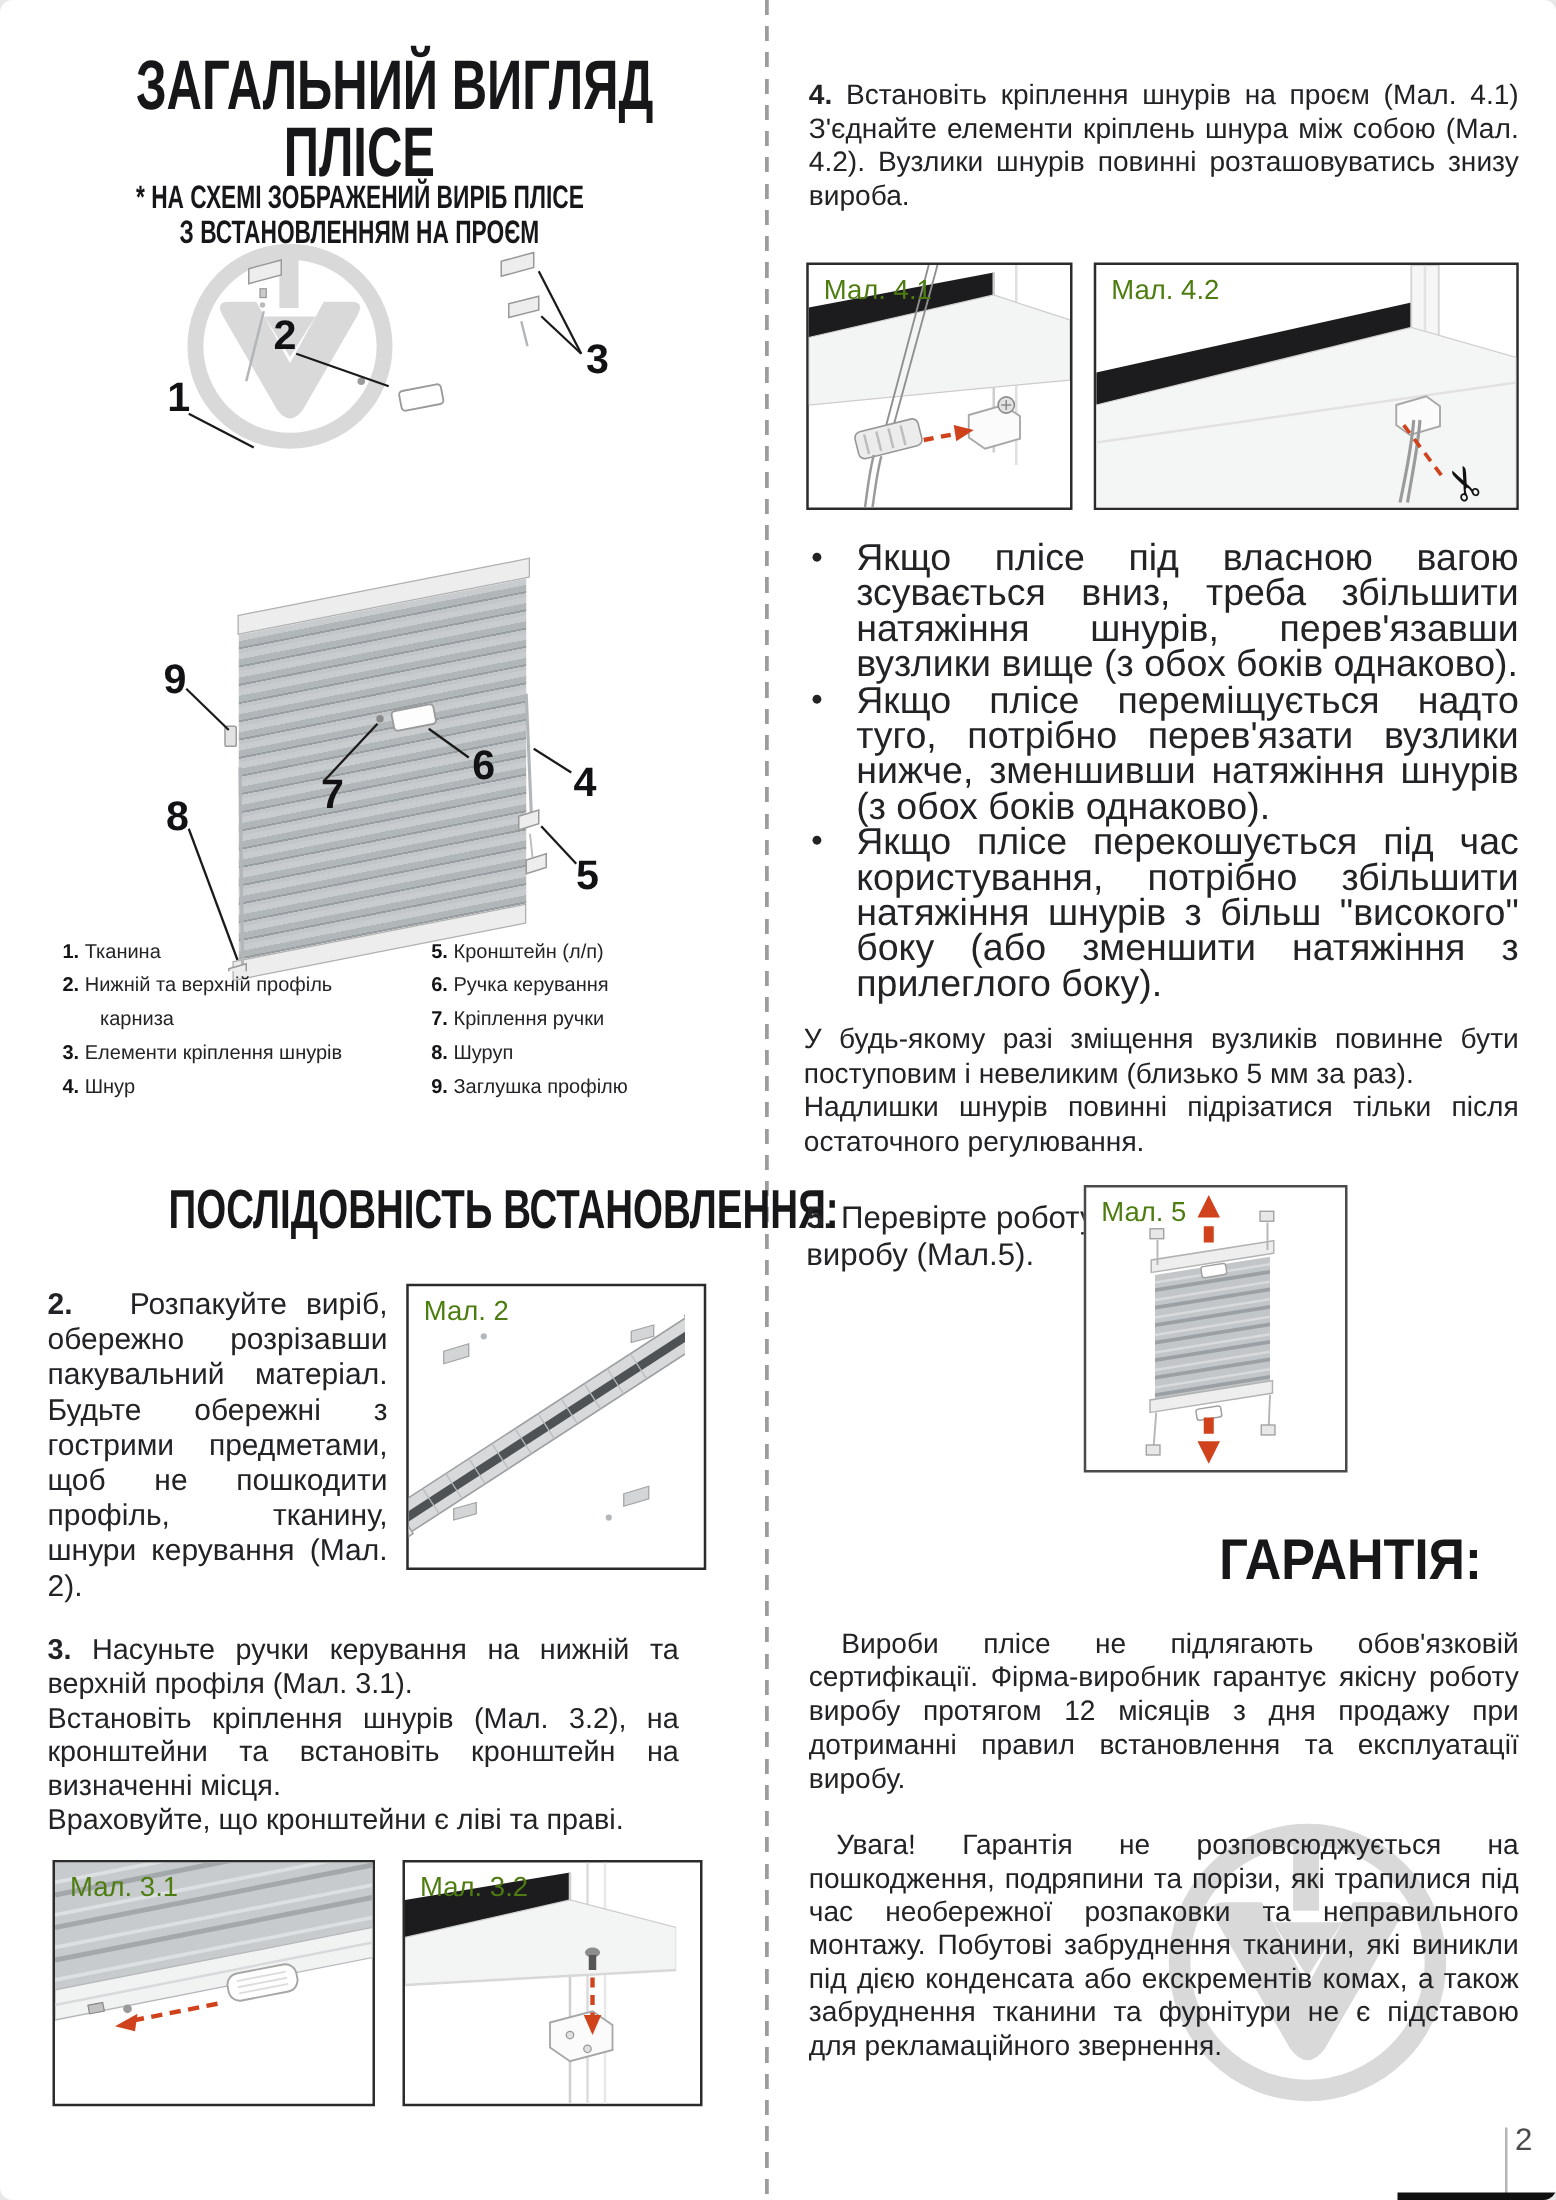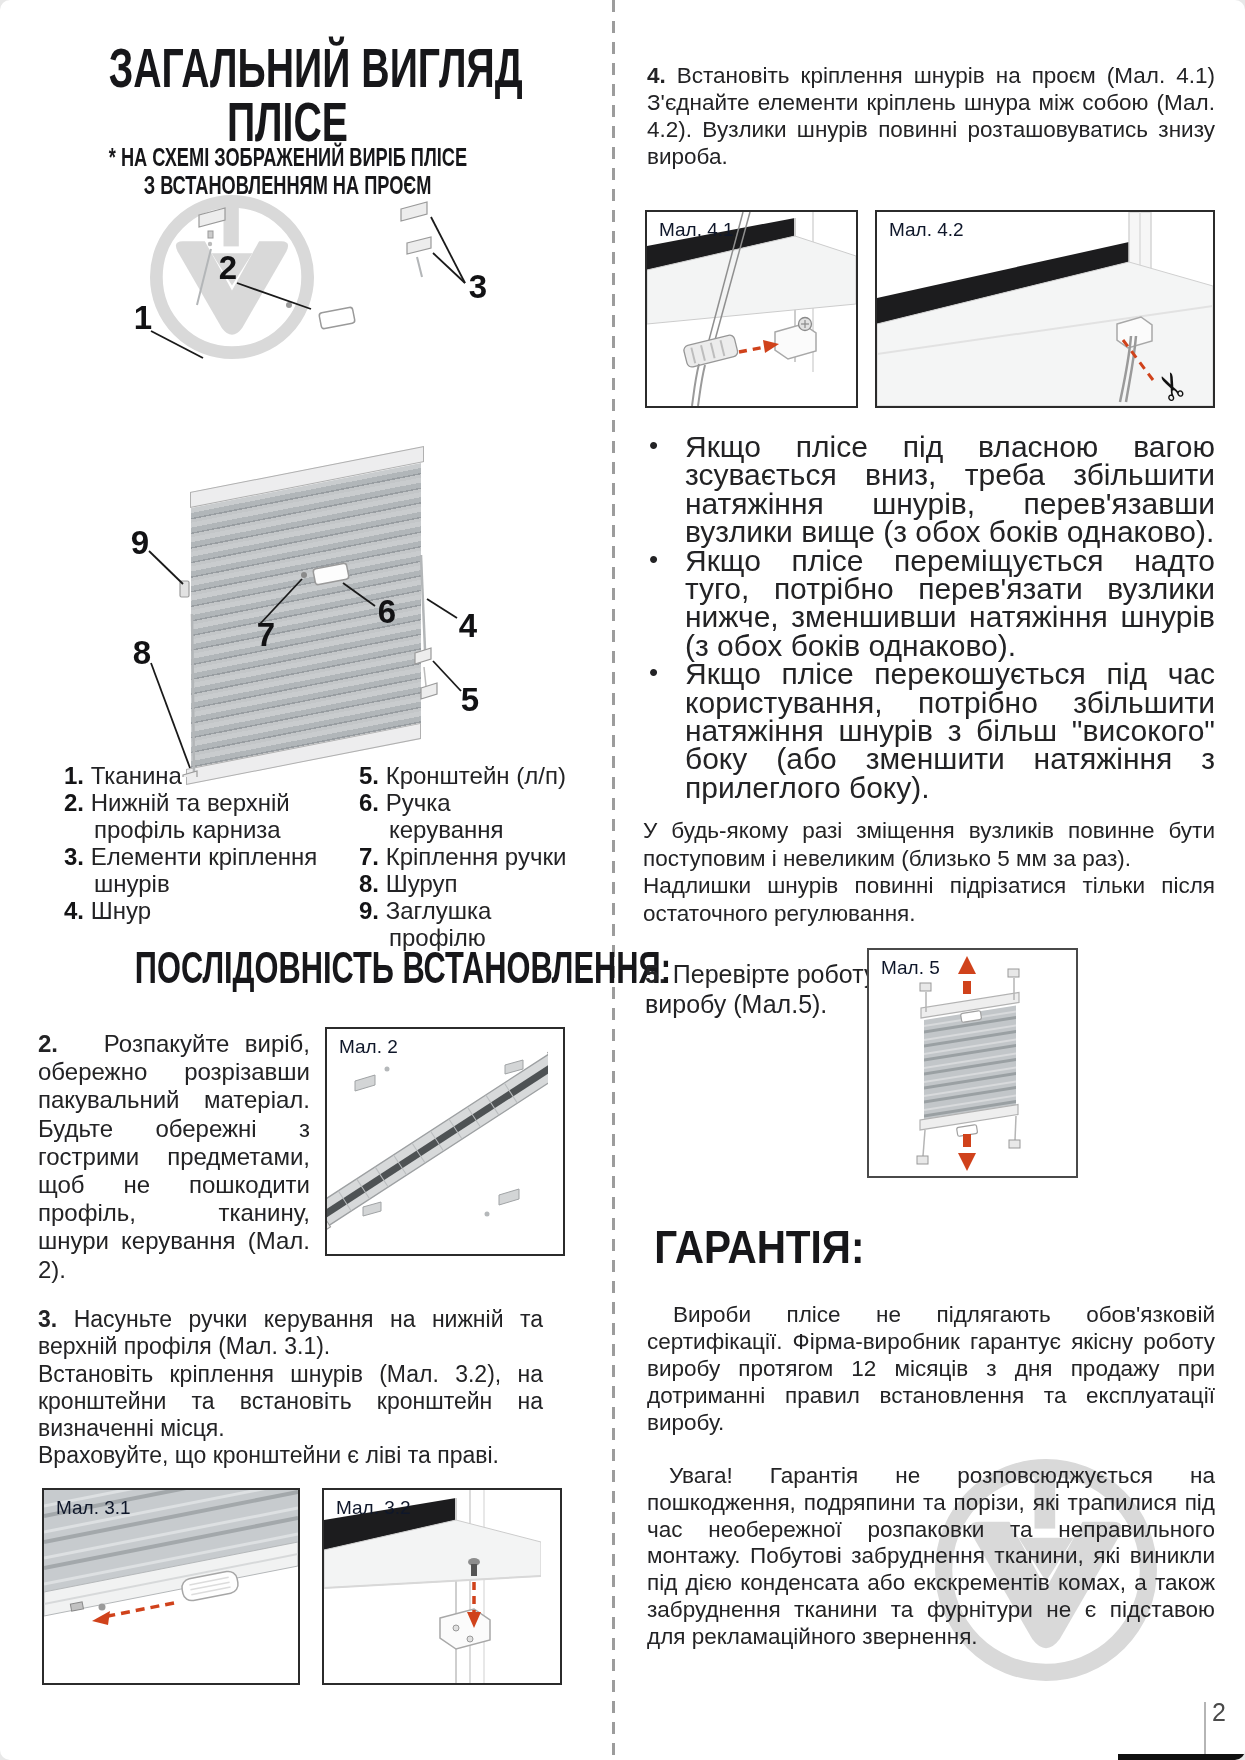--- a/index.html
+++ b/index.html
@@ -1,43 +1,43 @@
 <!DOCTYPE html>
 <html lang="uk"><head>
 <meta charset="utf-8">
 <style>
   html,body{margin:0;padding:0;background:#e8e8e8;}
   .page{position:relative;width:1245px;height:1760px;background:#ffffff;overflow:hidden;
         font-family:"Liberation Sans","DejaVu Sans",sans-serif;color:#232325;border-radius:10px;}
   .abs{position:absolute;}
   
   .cond{display:inline-block;transform-origin:center;white-space:nowrap;font-weight:bold;color:#17171a;}
-  .center{text-align:left;}
+  .center{text-align:right;}
   
   .sep{position:absolute;left:612px;top:0;width:3px;height:1760px;
        background:repeating-linear-gradient(to bottom,#9c9c9c 0 12px,transparent 12px 21px);}
   
   .title-line{left:20px;width:535px;text-align:center;line-height:1;}
   .t-main{font-size:56px;}
   .t-sub{font-size:26px;}
   .t-sec{font-size:44px;}
   .t-war{font-size:46px;}
   
   .body-l{font-size:24px;line-height:28.2px;text-align:justify;}
   .body-l3{font-size:23px;line-height:27.3px;text-align:justify;}
   .body-r{font-size:22.5px;line-height:27px;text-align:justify;}
-  .legend{list-style:none;margin:14px;padding:0;font-size:24px;line-height:27px;}
+  .legend{list-style:none;margin:0;padding:0;font-size:16px;line-height:27px;}
   .legend li{padding-left:30px;text-indent:-30px;}
   .legend b{color:#141416;}
   ul.bullets{list-style:none;margin:0;padding:0;font-size:30px;line-height:28.4px;}
   ul.bullets li{position:relative;padding-left:38px;text-align:justify;}
   ul.bullets li::before{content:"\2022";position:absolute;left:2px;top:-2px;font-size:26px;color:#232325;}
   
   .figbox{position:absolute;border:2px solid #2b2b2b;background:#fff;box-sizing:border-box;}
-  .figbox .figlabel{position:absolute;top:7px;left:12px;font-size:19px;color:#0f172a;}
+  .figbox .figlabel{position:absolute;top:7px;left:12px;font-size:22px;color:#4d7c0f;}
   .figbox svg{position:absolute;left:0;top:0;}
   
   .fabric{position:absolute;left:191px;top:323px;width:230px;height:262px;
           transform:skewY(-11.1deg);transform-origin:0 0;
           background:repeating-linear-gradient(to bottom,#c9ccce 0 5px,#b1b6b9 5px 10px,#989da1 10px 11.5px,#c3c6c8 11.5px 14.6px);}
   .rail{position:absolute;background:#ededee;border:1px solid #b0b0b0;box-sizing:border-box;
         transform:skewY(-11.1deg);transform-origin:0 0;}
   .rail-top{left:190px;top:307px;width:234px;height:16px;}
   .rail-bottom{left:186px;top:584px;width:235px;height:16px;}
   .pagenum-line{left:1204px;top:1702px;width:2px;height:56px;background:#b5b5b5;}

